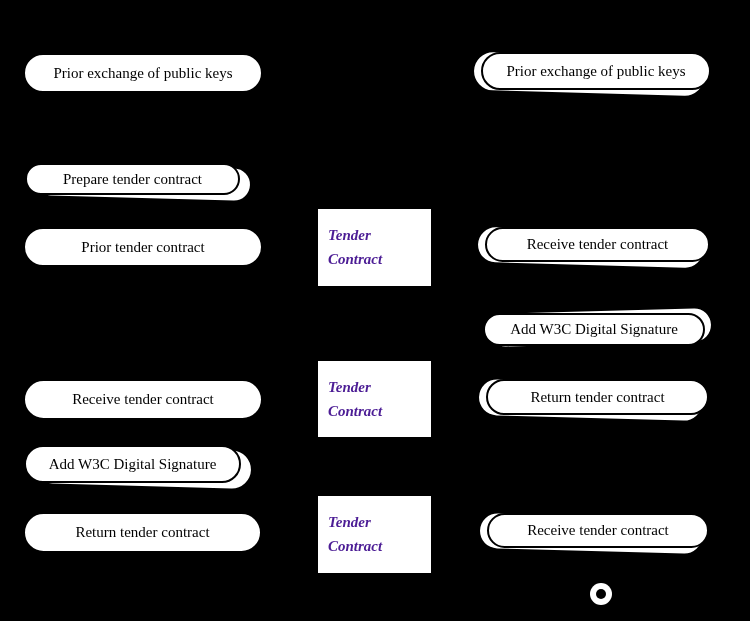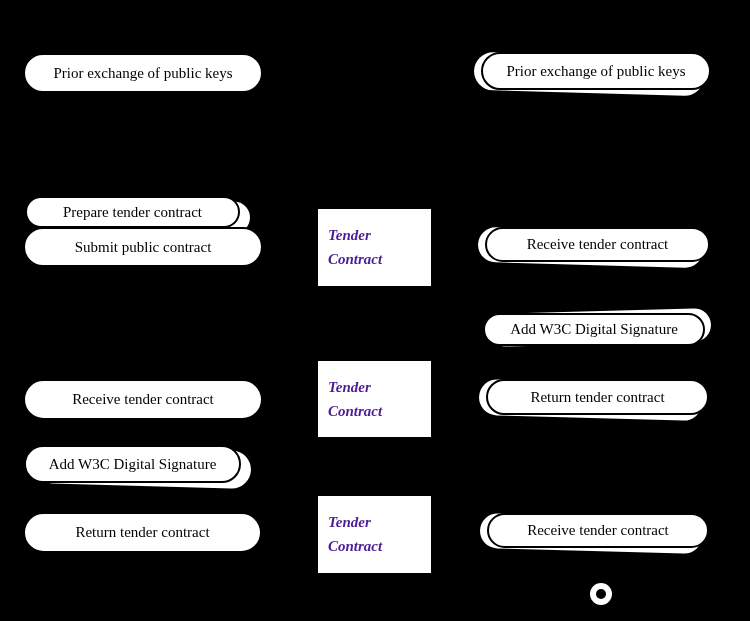--- a/index.html
+++ b/index.html
@@ -27,21 +27,21 @@
   }
   .objbox span{display:block;}
   .final-outer{
     position:absolute;left:590px;top:583px;width:22px;height:22px;background:#fff;
     border-radius:50%;display:flex;align-items:center;justify-content:center;
   }
   .final-dot{width:10px;height:10px;background:#000;border-radius:50%;}
 
   
   #l0{left:23px;top:53px;width:240px;height:40px;}
-  #l1{left:25px;top:163px;width:215px;height:32px;margin-top:33px;}
+  #l1{left:25px;top:163px;width:215px;height:32px;}
   #l2{left:23px;top:227px;width:240px;height:40px;}
   #l3{left:23px;top:379px;width:240px;height:41px;}
   #l4{left:24px;top:445px;width:217px;height:38px;}
   #l5{left:23px;top:512px;width:239px;height:41px;}
 
   
   #m0{left:318px;top:209px;width:113px;height:77px;}
   #m1{left:318px;top:361px;width:113px;height:76px;}
   #m2{left:318px;top:496px;width:113px;height:77px;}
 
@@ -65,21 +65,21 @@
 
   <div class="node" id="l1">
     <div class="shadow sh-right"></div>
     <div class="front">
       <span>Prepare tender contract</span>
     </div>
   </div>
 
   <div class="node" id="l2">
     <div class="front">
-      <span>Submit public contract</span>
+      <span>Prior tender contract</span>
     </div>
   </div>
 
   <div class="node" id="l3">
     <div class="front">
       <span>Receive tender contract</span>
     </div>
   </div>
 
   <div class="node" id="l4">

